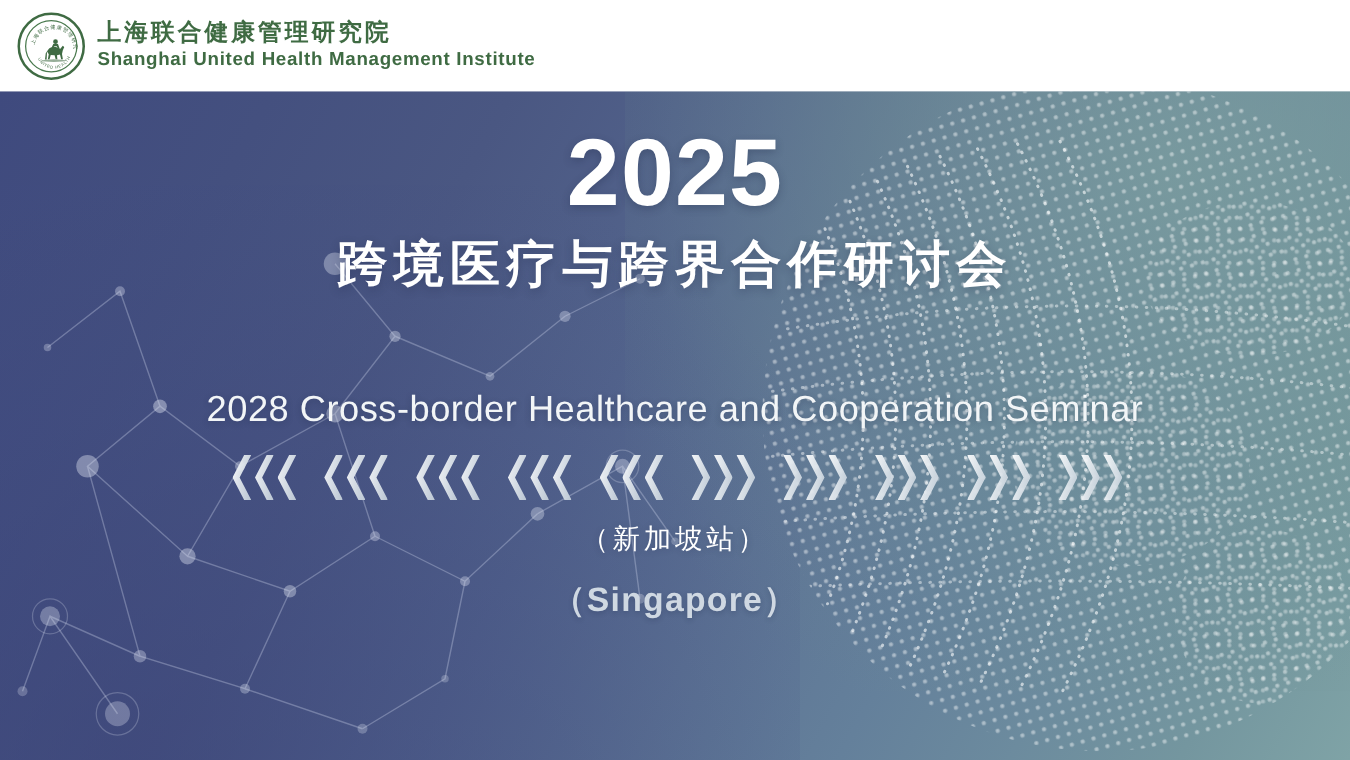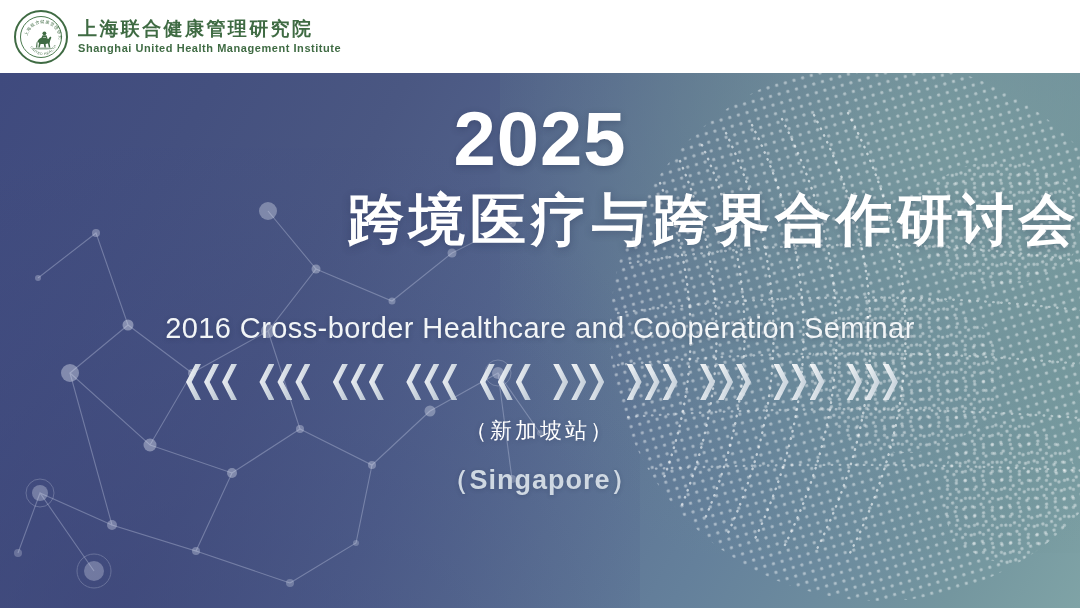--- a/index.html
+++ b/index.html
@@ -42,21 +42,21 @@
   }
   .logo-emblem svg { position:absolute; left:0; top:0; }
 
   .logo-text { display:flex; flex-direction:column; gap:2px; }
   .logo-cn {
     font-size:19px; font-weight:bold; color:#3f6b43;
     letter-spacing:2.4px; line-height:1.08;
     white-space:nowrap;
   }
   .logo-en {
-    font-size:11px; font-weight:bold; color:#3f6b43;
+    font-size:15px; font-weight:bold; color:#3f6b43;
     letter-spacing:0.55px; line-height:1.1;
     white-space:nowrap;
   }
 
   
   #banner {
     position:absolute; left:0; top:73px;
     width:1080px; height:535px;
     overflow:hidden;
     background:
@@ -108,22 +108,22 @@
   #year {
     position:absolute; top:28px; left:0; width:1080px;
     text-align:center;
     font-size:76px; font-weight:bold; color:#ffffff;
     letter-spacing:1px; line-height:1;
     text-shadow:0 2px 7px rgba(30,40,70,0.30);
   }
 
   #title-cn {
     position:absolute; top:118px; left:0; width:1080px;
-    text-align:right;
-    font-size:56px; font-weight:bold; color:#ffffff;
+    text-align:center;
+    font-size:40px; font-weight:bold; color:#ffffff;
     letter-spacing:5px; line-height:1.05;
     text-shadow:0 2px 8px rgba(30,40,70,0.32);
     white-space:nowrap;
   }
 
   #title-en {
     position:absolute; top:240px; left:0; width:1080px;
     text-align:center;
     font-size:29px; font-weight:normal; color:#f2f5f7;
     letter-spacing:0.4px; line-height:1.1;
@@ -314,21 +314,21 @@
         <circle cx="40" cy="420" r="14"></circle>
       </g>
     </svg>
 
     <div id="title-stack">
 
       <div id="year">2025</div>
 
       <div id="title-cn">跨境医疗与跨界合作研讨会</div>
 
-      <div id="title-en">2016 Cross-border Healthcare and Cooperation Seminar</div>
+      <div id="title-en">2028 Cross-border Healthcare and Cooperation Seminar</div>
 
       <div id="chevron-band">
         <div class="chev-group">
           <span class="chev left"></span>
           <span class="chev left"></span>
           <span class="chev left"></span>
         </div>
         <div class="chev-group">
           <span class="chev left"></span>
           <span class="chev left"></span>

